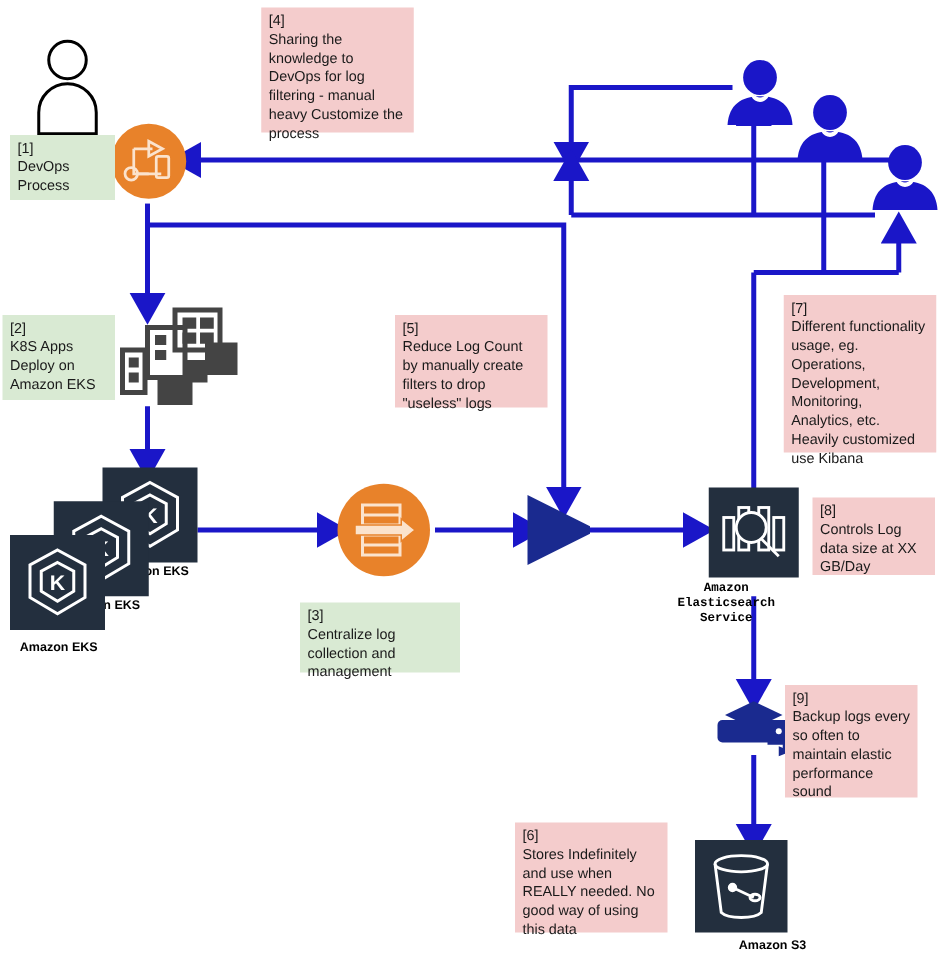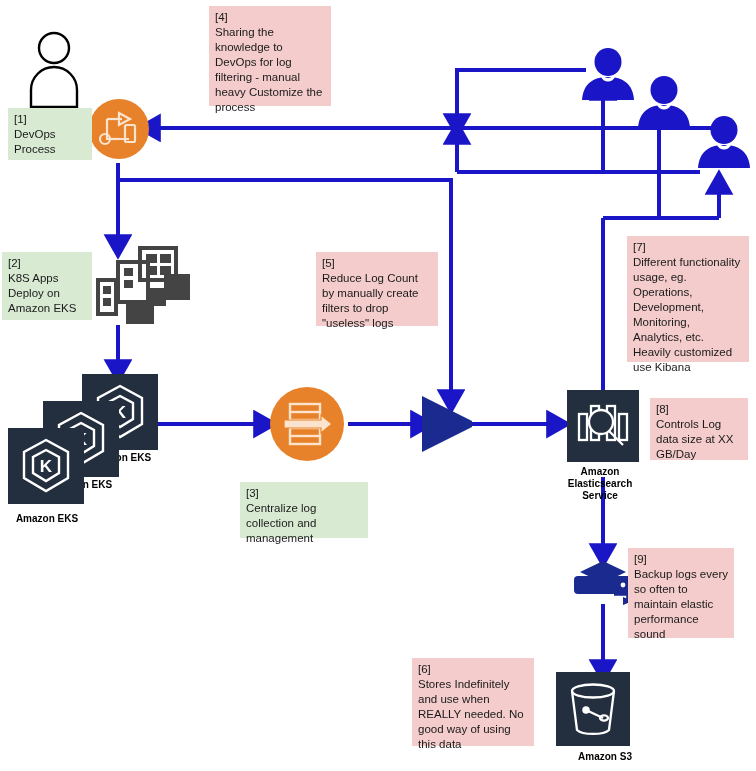--- a/index.html
+++ b/index.html
@@ -257,21 +257,21 @@
   <svg class="svgbox" style="left:567px; top:390px; width:72px; height:72px; z-index:5;" viewBox="0 0 72 72">
     <g fill="none" stroke="#ffffff" stroke-width="2.3">
       <rect x="12" y="24" width="8" height="26"></rect>
       <rect x="24" y="16" width="8" height="34"></rect>
       <rect x="40" y="16" width="8" height="34"></rect>
       <rect x="52" y="24" width="8" height="26"></rect>
       <circle cx="34" cy="32" r="12" fill="#232f3e"></circle>
       <path d="M42,41 L56,55"></path>
     </g>
   </svg>
-  <div class="icon-label" style="left:548px; top:466px; width:104px; white-space:pre-line;">Amazon
+  <div class="icon-label" style="left:529px; top:466px; width:104px; white-space:pre-line;font-family:Liberation Mono, monospace;">Amazon
 Elasticsearch
 Service</div>
 
   <svg class="svgbox" style="left:570px; top:556px; width:66px; height:50px;" viewBox="0 0 66 50">
     <path d="M10,16 L33,5 L56,16 L33,27 Z" fill="#1a2a8f"></path>
     <path d="M8,20 h50 a4,4 0 0 1 4,4 v10 a4,4 0 0 1 -4,4 h-50 a4,4 0 0 1 -4,-4 v-10 a4,4 0 0 1 4,-4 z" fill="#1a2a8f"></path>
     <circle cx="53" cy="29" r="2.4" fill="#ffffff"></circle>
     <path d="M44,38 L58,38 L58,45" stroke="#1a2a8f" stroke-width="3.6" fill="none"></path>
     <path d="M53,41 L63,45 L53,49 Z" fill="#1a2a8f"></path>
   </svg>
@@ -279,21 +279,21 @@
   <div class="aws-card" style="left:556px; top:672px; width:74px; height:74px;"></div>
   <svg class="svgbox" style="left:556px; top:672px; width:74px; height:74px; z-index:5;" viewBox="0 0 74 74">
     <g fill="none" stroke="#ffffff" stroke-width="2.3">
       <ellipse cx="37" cy="19" rx="21" ry="6.5"></ellipse>
       <path d="M16,19 L21,58 A17,6 0 0 0 53,58 L58,19"></path>
       <path d="M30,38 L47,46"></path>
       <circle cx="30" cy="38" r="2.6" fill="#ffffff"></circle>
       <ellipse cx="48" cy="46" rx="4" ry="2.6"></ellipse>
     </g>
   </svg>
-  <div class="icon-label" style="left:559px; top:751px; width:92px;">Amazon S3</div>
+  <div class="icon-label" style="left:572px; top:751px; width:92px;">Amazon S3</div>
 
   <svg class="svgbox" style="left:580px; top:48px; width:56px; height:54px;" viewBox="0 0 56 54">
     <ellipse cx="28" cy="14" rx="13.5" ry="14" fill="#1a16c8"></ellipse>
     <path d="M2,52 C3,36 13,29 28,29 C43,29 53,36 54,52 Z" fill="#1a16c8"></path>
     <path d="M21,29 C24,35 32,35 35,29 L33,27 C31,31 25,31 23,27 Z" fill="#ffffff"></path>
   </svg>
 
   <svg class="svgbox" style="left:636px; top:76px; width:56px; height:54px;" viewBox="0 0 56 54">
     <ellipse cx="28" cy="14" rx="13.5" ry="14" fill="#1a16c8"></ellipse>
     <path d="M2,52 C3,36 13,29 28,29 C43,29 53,36 54,52 Z" fill="#1a16c8"></path>

